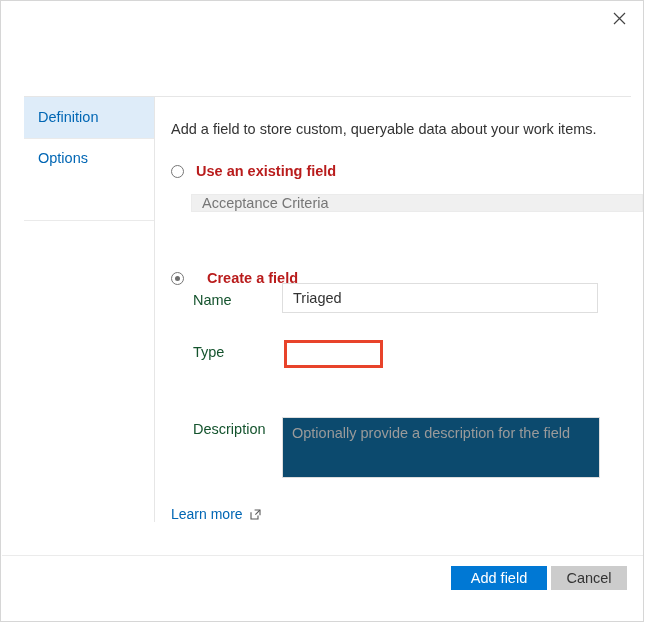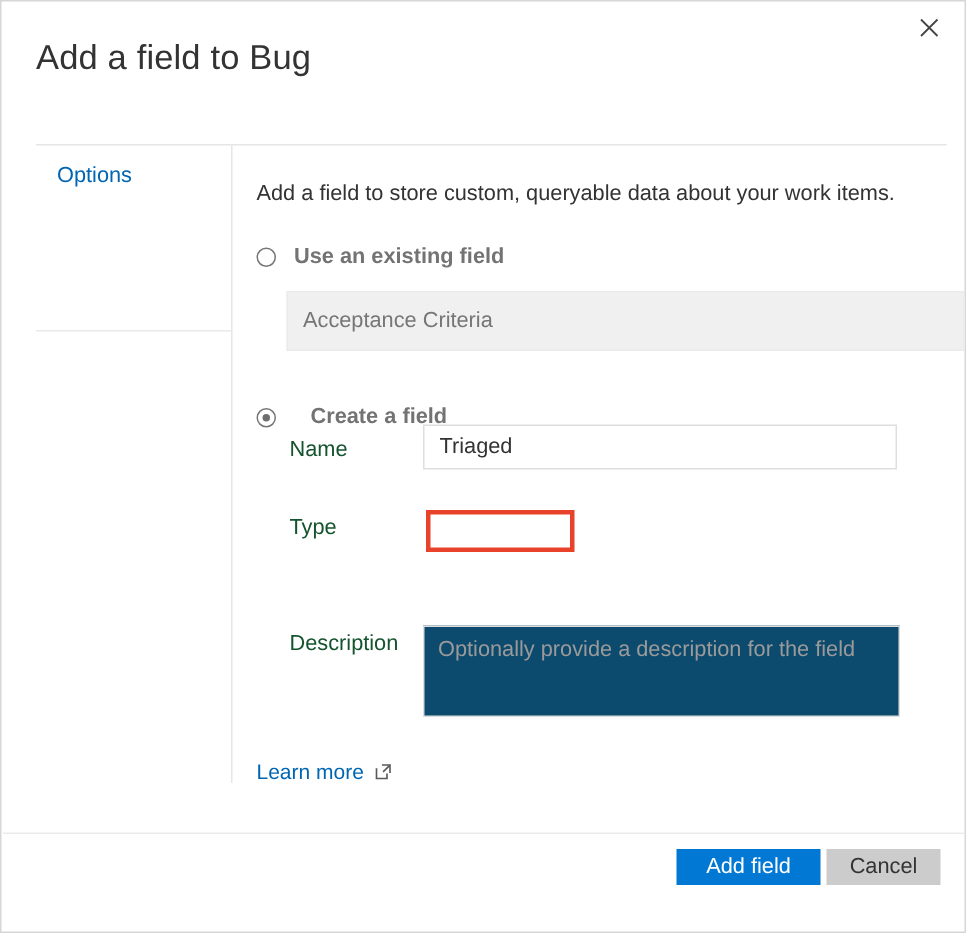--- a/index.html
+++ b/index.html
@@ -143,21 +143,21 @@
     height: 5px;
     margin-left: -2.5px;
     margin-top: -2.5px;
     border-radius: 50%;
     background: #6e6e6e;
   }
   .radio-label {
     margin-left: 12px;
     font-size: 14.5px;
     font-weight: bold;
-    color: #737373;
+    color: #b91c1c;
     white-space: nowrap;
     text-align: center;
   }
   .field-label {
     position: absolute;
     font-size: 14.5px;
     color: #14532d;
     white-space: nowrap;
   }
   .input-box {
@@ -171,21 +171,21 @@
     align-items: center;
     padding-left: 10px;
     white-space: nowrap;
     overflow: hidden;
   }
   
   .existing-input {
     left: 20px;
     top: 97px;
     width: 452px;
-    height: 40px;
+    height: 18px;
     background: #f0f0f0;
     border: 1px solid #ebebeb;
     color: #767676;
   }
   
   .name-label { left: 22px; top: 195px; }
   .name-input {
     left: 111px;
     top: 186px;
     width: 316px;
@@ -306,24 +306,26 @@
 <body>
 
 <div class="dialog">
 
   <div class="close-btn">
     <svg width="13" height="13" viewBox="0 0 13 13" aria-hidden="true">
       <path d="M1 1 L12 12 M12 1 L1 12" stroke="#444444" stroke-width="1.2" fill="none"></path>
     </svg>
   </div>
 
-  <div class="dialog-title">Add a field to Bug</div>
   <div class="header-rule"></div>
 
   <div class="tabs">
+    <div class="tab selected">
+      <span>Definition</span>
+    </div>
     <div class="tab">
       <span>Options</span>
     </div>
   </div>
 
   <div class="v-divider"></div>
 
   <div class="content">
 
     <div class="intro">Add a field to store custom, queryable data about your work items.</div>

